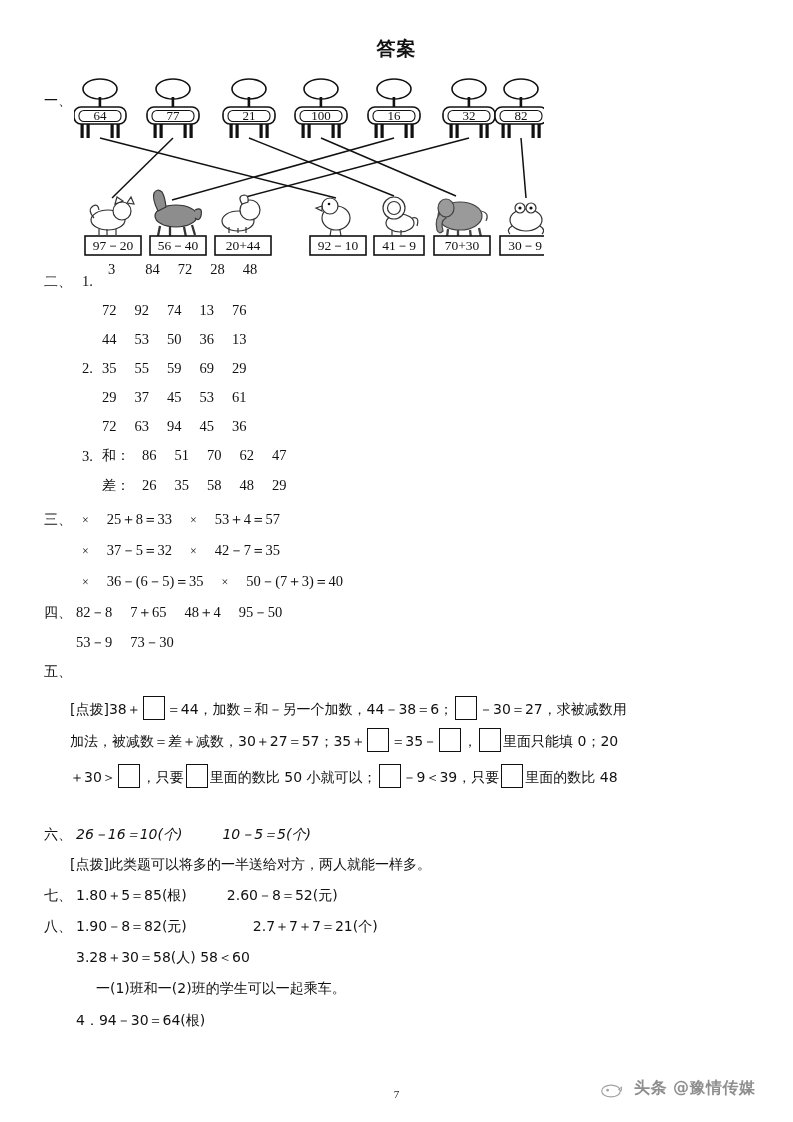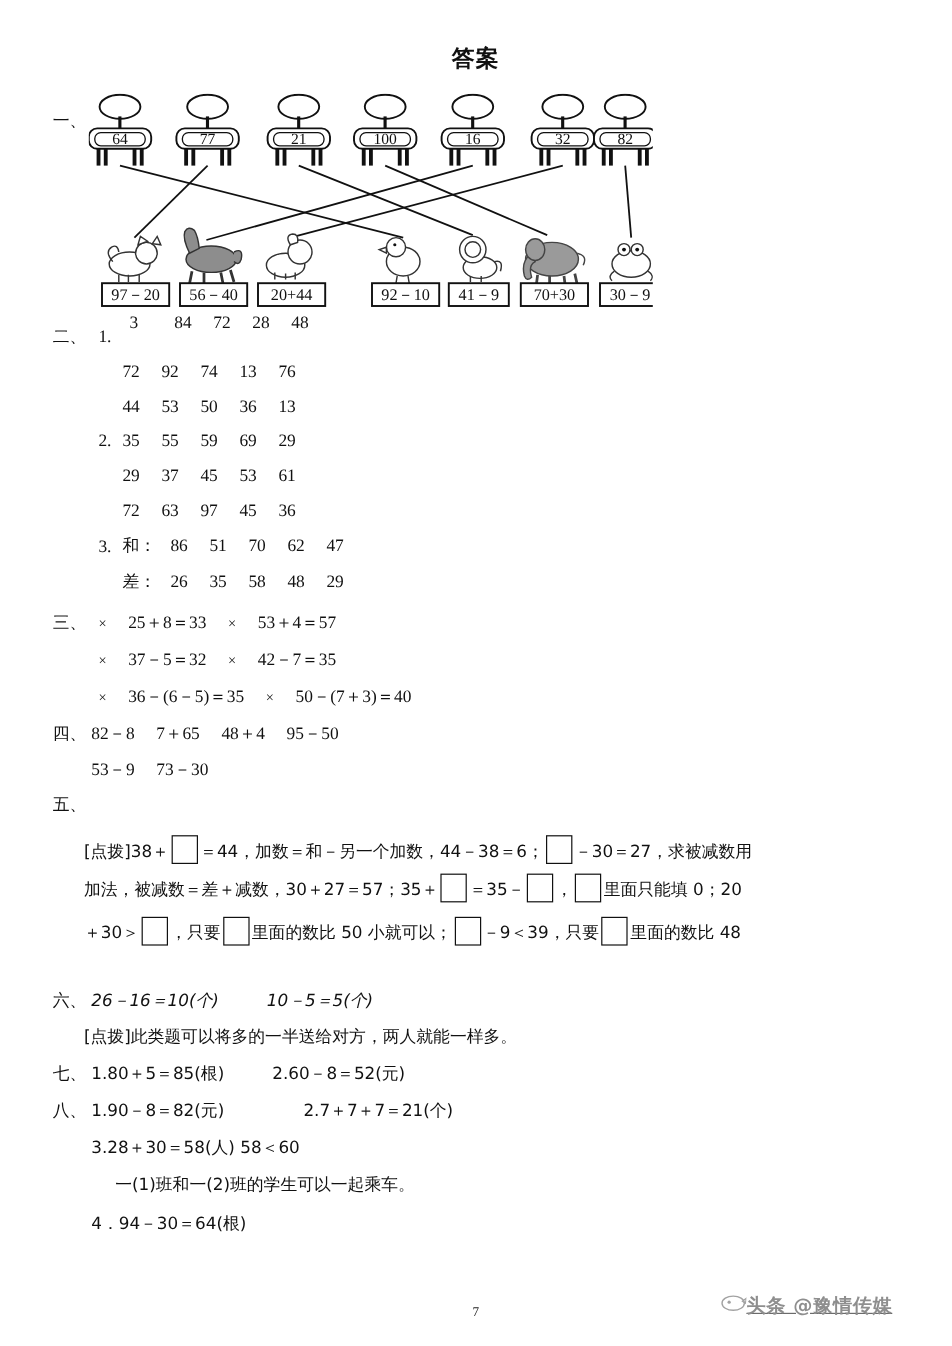--- a/index.html
+++ b/index.html
@@ -110,24 +110,23 @@
     width: 793px;
     text-align: center;
     font-size: 11px;
     color: #222;
   }
   .watermark {
     position: absolute;
     left: 600px;
     top: 1078px;
     display: flex;
-    align-items: flex-start;
-    gap: 0;
+    align-items: flex-end;
+    gap: 12px;
     opacity: 0.62;
-    text-decoration: underline;
   }
   .watermark .wm-text {
     font-family: "DejaVu Sans", "Liberation Sans", sans-serif;
     font-size: 16px;
     font-weight: bold;
     color: #4a4a4a;
     letter-spacing: 0.5px;
   }
   .wm-logo { width: 22px; height: 16px; }
 </style>
@@ -300,21 +299,21 @@
   </div>
 
   <div class="line" style="left:82px; top:361px;">2.</div>
   <div class="line" style="left:102px; top:361px;">
     <span class="g">35</span><span class="sp18"></span><span class="g">55</span><span class="sp18"></span><span class="g">59</span><span class="sp18"></span><span class="g">69</span><span class="sp18"></span><span class="g">29</span>
   </div>
   <div class="line" style="left:102px; top:390px;">
     <span class="g">29</span><span class="sp18"></span><span class="g">37</span><span class="sp18"></span><span class="g">45</span><span class="sp18"></span><span class="g">53</span><span class="sp18"></span><span class="g">61</span>
   </div>
   <div class="line" style="left:102px; top:419px;">
-    <span class="g">72</span><span class="sp18"></span><span class="g">63</span><span class="sp18"></span><span class="g">97</span><span class="sp18"></span><span class="g">45</span><span class="sp18"></span><span class="g">36</span>
+    <span class="g">72</span><span class="sp18"></span><span class="g">63</span><span class="sp18"></span><span class="g">94</span><span class="sp18"></span><span class="g">45</span><span class="sp18"></span><span class="g">36</span>
   </div>
 
   <div class="line" style="left:82px; top:449px;">3.</div>
   <div class="line" style="left:102px; top:448px;">
     <span class="cjk">和：</span><span class="sp12"></span><span class="g">86</span><span class="sp18"></span><span class="g">51</span><span class="sp18"></span><span class="g">70</span><span class="sp18"></span><span class="g">62</span><span class="sp18"></span><span class="g">47</span>
   </div>
   <div class="line" style="left:102px; top:478px;">
     <span class="cjk">差：</span><span class="sp12"></span><span class="g">26</span><span class="sp18"></span><span class="g">35</span><span class="sp18"></span><span class="g">58</span><span class="sp18"></span><span class="g">48</span><span class="sp18"></span><span class="g">29</span>
   </div>
 

